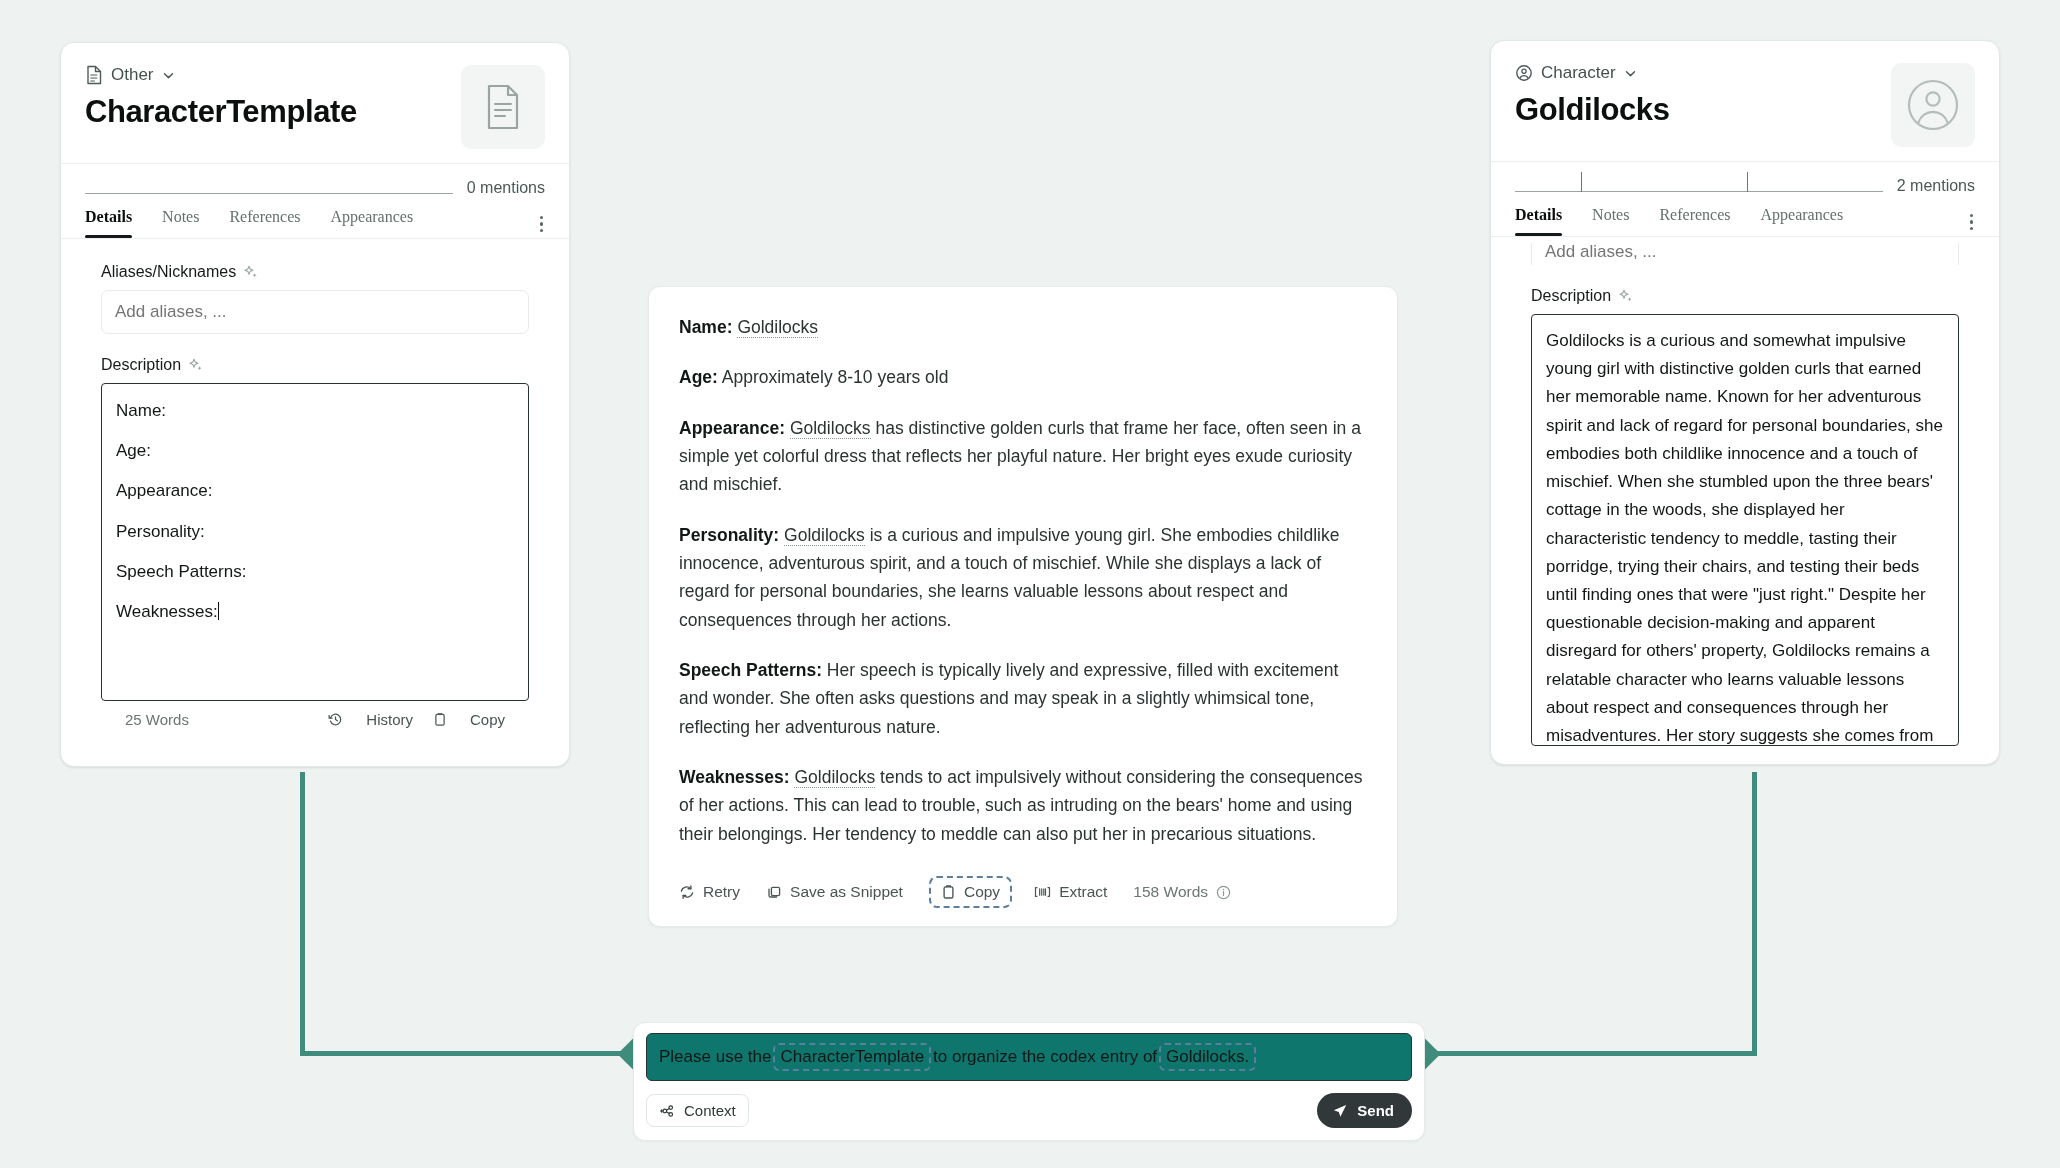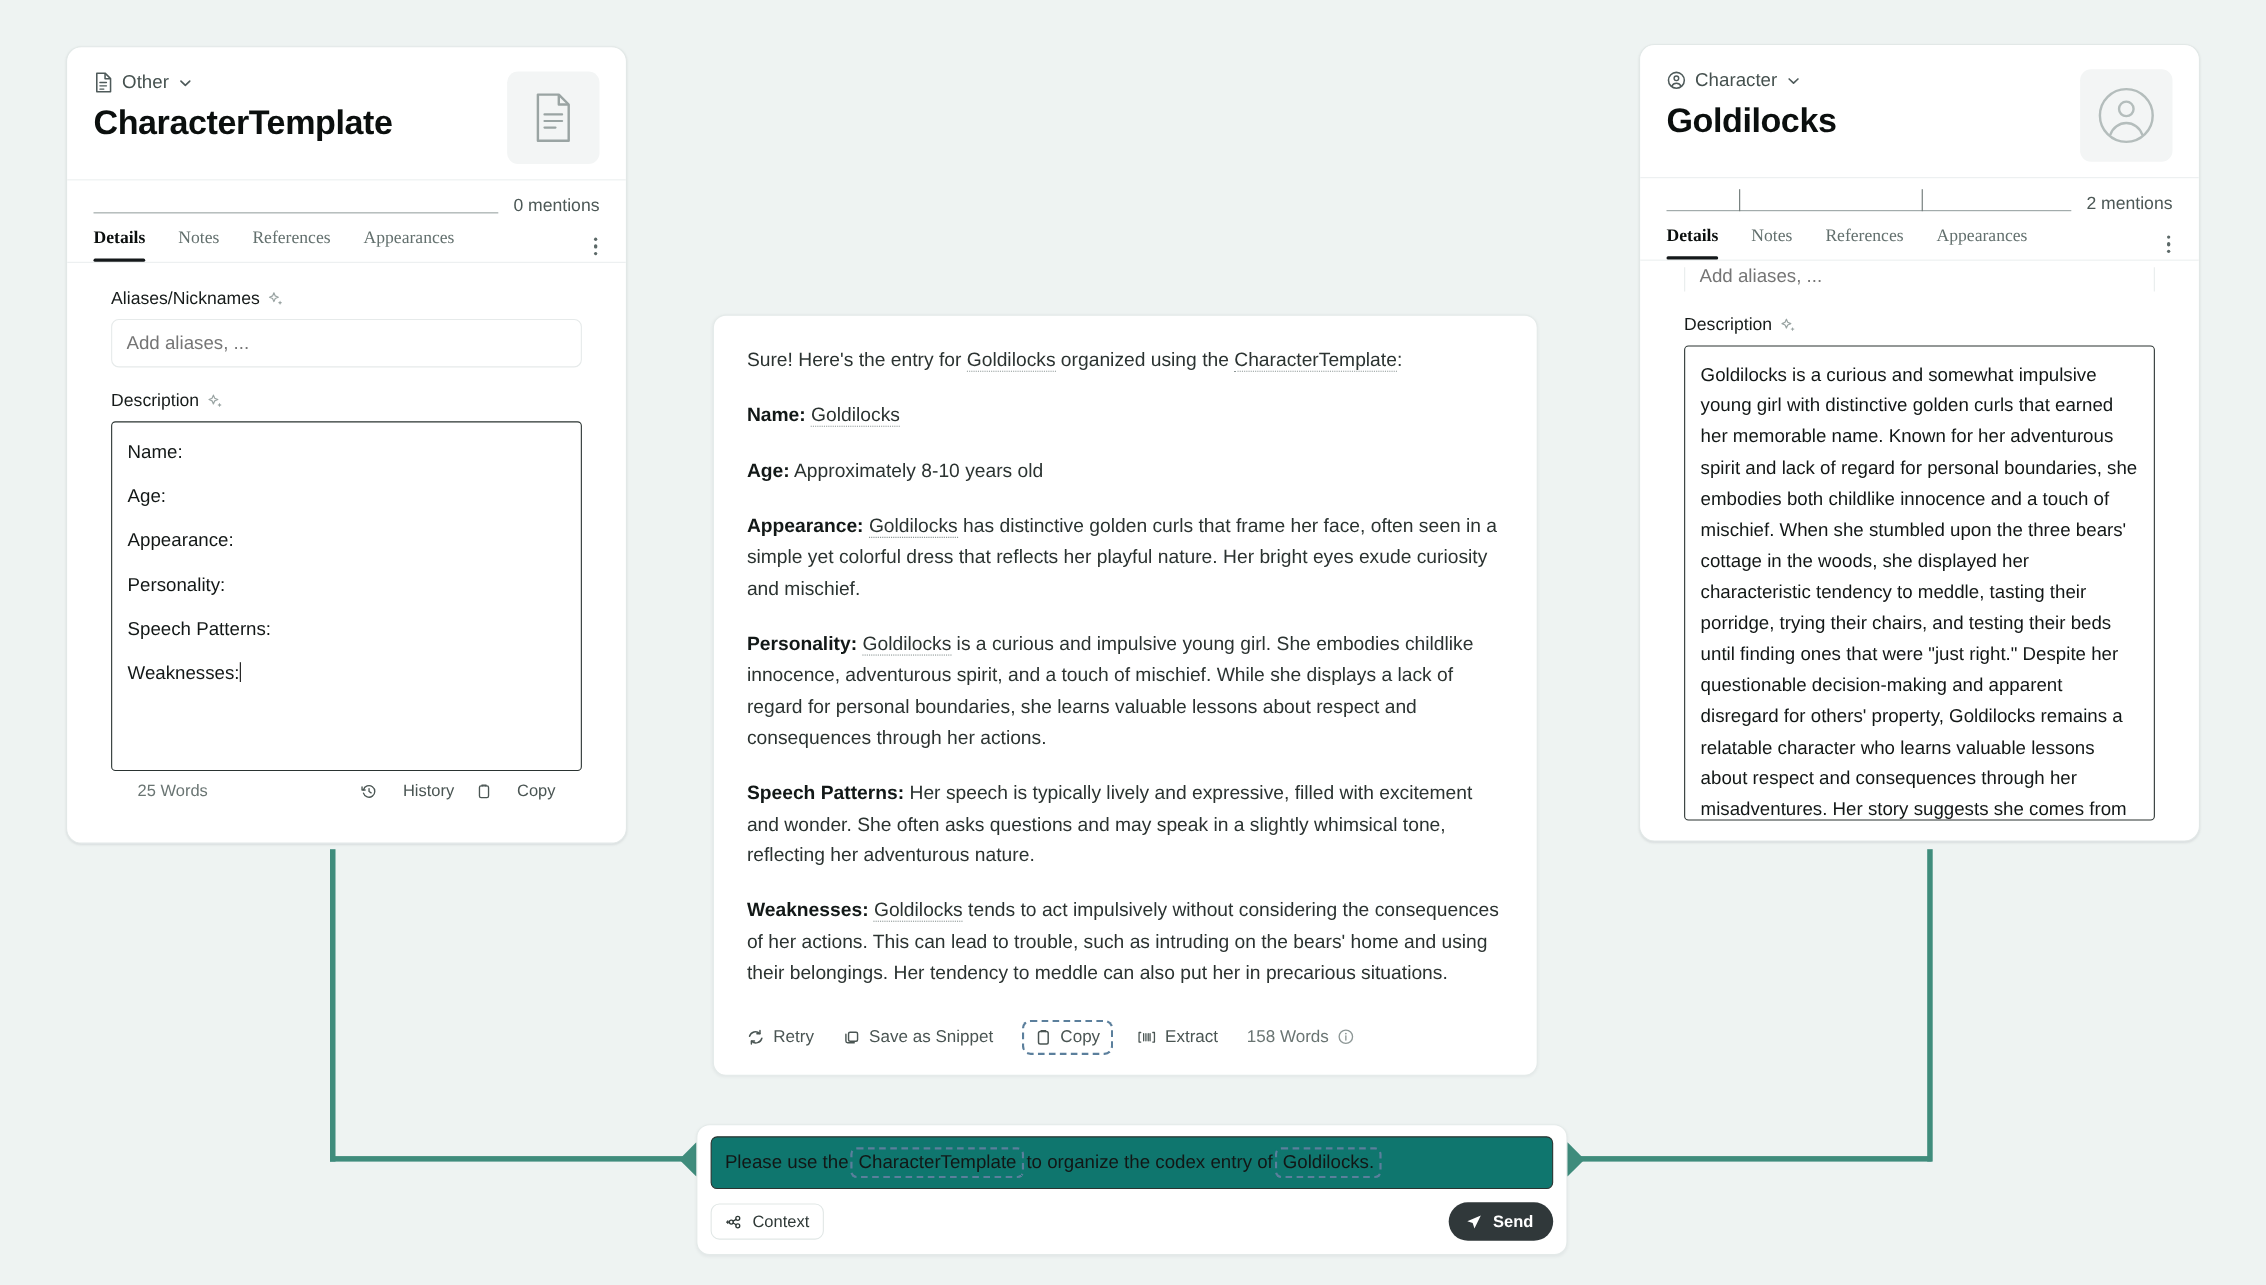--- a/index.html
+++ b/index.html
@@ -335,23 +335,20 @@
 
       <div class="textarea" style="margin-top:9px; height:432px; line-height:1.66;">
         <p>Goldilocks is a curious and somewhat impulsive young girl with distinctive golden curls that earned her memorable name. Known for her adventurous spirit and lack of regard for personal boundaries, she embodies both childlike innocence and a touch of mischief. When she stumbled upon the three bears' cottage in the woods, she displayed her characteristic tendency to meddle, tasting their porridge, trying their chairs, and testing their beds until finding ones that were "just right." Despite her questionable decision-making and apparent disregard for others' property, Goldilocks remains a relatable character who learns valuable lessons about respect and consequences through her misadventures. Her story suggests she comes from a comfortable background, given her confidence in</p>
       </div>
 
     </div>
   </div>
 
   <div class="response">
 
-    <p>
-      <span>Sure! Here's the entry for </span><span class="mention">Goldilocks</span><span> organized using the </span><span class="mention">CharacterTemplate</span><span>:</span>
-    </p>
 
     <p>
       <span class="lbl">Name:</span>
       <span class="mention">Goldilocks</span><span></span>
     </p>
 
     <p>
       <span class="lbl">Age:</span><span> Approximately 8-10 years old</span>
     </p>
 

